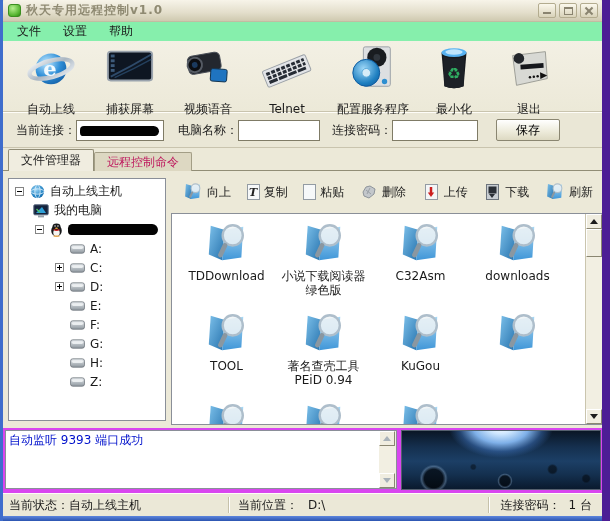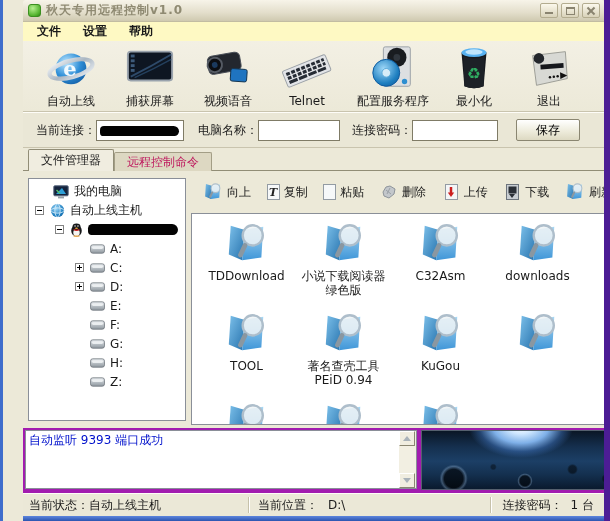--- a/index.html
+++ b/index.html
@@ -1,46 +1,45 @@
 <!DOCTYPE html>
 <html><head>
 <meta charset="utf-8">
 <style>
   html,body{margin:0;padding:0;background:#9aa8bd;}
   *{box-sizing:border-box;}
   .win{
     position:relative;width:610px;height:521px;margin:0;
     font-family:"DejaVu Sans","Liberation Sans",sans-serif;font-size:12px;color:#1a1a1a;
     background:#ece9d8;
-    border-left:3px solid #3f6dcc;border-right:6px solid #4c1d95;
+    border-left:3px solid #3f6dcc;border-right:8px solid #4c1d95;
     overflow:hidden;
-    padding-left:20px;
   }
   
   .titlebar{height:22px;display:flex;align-items:center;padding:0 4px 0 5px;
     background:linear-gradient(#f7f4e9,#e3decb 60%,#cfc9b0);border-bottom:1px solid #c2bca2;
     border-radius:3px 3px 0 0;}
   .t-icon{width:13px;height:13px;border-radius:3px;margin-right:5px;
     background:radial-gradient(circle at 35% 30%,#b6f08e,#52b32e 70%,#2f7d17);border:1px solid #3b8f20;}
   .t-text{font-weight:bold;color:#8f8a72;flex:1;letter-spacing:1px;}
   .tbtn{width:18px;height:15px;margin-left:3px;border:1px solid #b3ac8f;border-radius:2px;
     background:linear-gradient(#fbf8ec,#d9d3ba);position:relative;cursor:default;}
   .tbtn .g-min{position:absolute;left:4px;bottom:3px;width:8px;height:2px;background:#8a8470;}
   .tbtn .g-max{position:absolute;left:4px;top:3px;width:9px;height:8px;border:1px solid #8a8470;border-top-width:2px;}
   .tbtn .g-x1,.tbtn .g-x2{position:absolute;left:3px;top:6px;width:10px;height:2px;background:#8a8470;}
   .g-x1{transform:rotate(45deg);} .g-x2{transform:rotate(-45deg);}
   
-  .menubar{height:19px;display:flex;align-items:center;padding-left:6px;background:#fef9c3;font-weight:bold;}
+  .menubar{height:19px;display:flex;align-items:center;padding-left:6px;background:#86efac;}
   .mitem{padding:1px 8px;margin-right:6px;cursor:default;}
   
   .toolbar{height:71px;display:flex;align-items:flex-start;padding:1px 0 0 8px;
     background:linear-gradient(#f3f0e4,#ece9d8);border-bottom:1px solid #c9c4ae;}
   .titem{display:flex;flex-direction:column;align-items:center;cursor:default;}
   .titem .ticon{height:52px;display:flex;align-items:center;justify-content:center;}
-  .titem .tlabel{font-size:12px;line-height:14px;white-space:nowrap;}
+  .titem .tlabel{font-size:12px;line-height:14px;white-space:nowrap;margin-top:8px;}
   .w80{width:80px;} .w78{width:78px;} .w92{width:92px;} .w70{width:70px;}
   
   .connrow{height:36px;display:flex;align-items:center;background:#eae7d6;
     border-top:1px solid #fefdf8;border-bottom:1px solid #c9c4ae;}
   .clabel{white-space:nowrap;}
   .ml13{margin-left:13px;} .ml14{margin-left:14px;} .ml12{margin-left:12px;}
   .txtbox{position:relative;height:21px;background:#fff;border:1px solid #7f7b66;}
   .txtbox input{position:absolute;inset:0;width:100%;height:100%;border:none;outline:none;
     font:12px "DejaVu Sans",sans-serif;padding:2px 3px;background:transparent;}
   .w88{width:88px;} .w82{width:82px;} .w86{width:86px;}
@@ -82,21 +81,21 @@
   .fcell.partial{height:46px;}
   .vscroll{position:absolute;right:0;top:0;bottom:0;width:17px;background:#f2efe2;border-left:1px solid #cac5ae;}
   .sbtn{width:16px;height:15px;background:#f0ede0;border:1px solid;border-color:#fff #8a8671 #8a8671 #fff;
     display:flex;align-items:center;justify-content:center;cursor:default;}
   .sbtn.bottom{position:absolute;bottom:0;}
   .sthumb{width:16px;height:28px;background:#f0ede0;border:1px solid;border-color:#fff #8a8671 #8a8671 #fff;}
   .arr-up{width:0;height:0;border-left:4px solid transparent;border-right:4px solid transparent;border-bottom:5px solid #1c1c1c;}
   .arr-down{width:0;height:0;border-left:4px solid transparent;border-right:4px solid transparent;border-top:5px solid #1c1c1c;}
   .arr-gray.arr-up{border-bottom-color:#a9b2b9;} .arr-gray.arr-down{border-top-color:#a9b2b9;}
   
-  .bottomarea{position:relative;height:65px;background:#a21caf;}
+  .bottomarea{position:relative;height:65px;background:#d946ef;}
   .logbox{position:absolute;left:2px;top:2px;width:392px;height:59px;background:#fff;border:1px solid #8a8f98;}
   .logtext{position:absolute;left:3px;top:2px;right:20px;color:#0011cc;line-height:15px;}
   .logscroll{position:absolute;right:0;top:0;bottom:0;width:17px;background:#f2efe2;}
   .space{position:absolute;left:398px;top:2px;width:200px;height:60px;border:1px solid #55606e;
     background:
       radial-gradient(circle 22px at 16% 82%, rgba(0,0,0,.6) 42%, rgba(150,180,210,.35) 55%, transparent 64%),
       radial-gradient(circle 11px at 52% 86%, rgba(0,0,0,.55) 45%, rgba(160,190,220,.3) 60%, transparent 70%),
       radial-gradient(circle 8px at 76% 66%, rgba(0,0,0,.5) 45%, transparent 68%),
       radial-gradient(circle 7px at 93% 82%, rgba(0,0,0,.45) 45%, transparent 68%),
       radial-gradient(circle 5px at 36% 62%, rgba(0,0,0,.4) 40%, transparent 70%),
@@ -318,36 +317,36 @@
   </div>
 
   <div class="tabrow">
     <div class="tab active">文件管理器</div>
     <div class="tab inactive">远程控制命令</div>
   </div>
 
   <div class="main">
 
     <div class="treepanel">
+      <div class="trow pl6">
+        <span class="expander"></span>
+        <span class="tico">
+            <svg width="15" height="15">
+              <use href="#i-globe"></use>
+            </svg>
+          </span>
+        <span>自动上线主机</span>
+      </div>
       <div class="trow pl24">
         <span class="tico">
             <svg width="16" height="14">
               <use href="#i-computer"></use>
             </svg>
           </span>
         <span>我的电脑</span>
-      </div>
-      <div class="trow pl6">
-        <span class="expander"></span>
-        <span class="tico">
-            <svg width="15" height="15">
-              <use href="#i-globe"></use>
-            </svg>
-          </span>
-        <span>自动上线主机</span>
       </div>
       <div class="trow pl26">
         <span class="expander"></span>
         <span class="tico">
             <svg width="13" height="15" viewBox="0 0 16 18">
               <use href="#i-qq"></use>
             </svg>
           </span>
         <span class="redact host"></span>
       </div>

